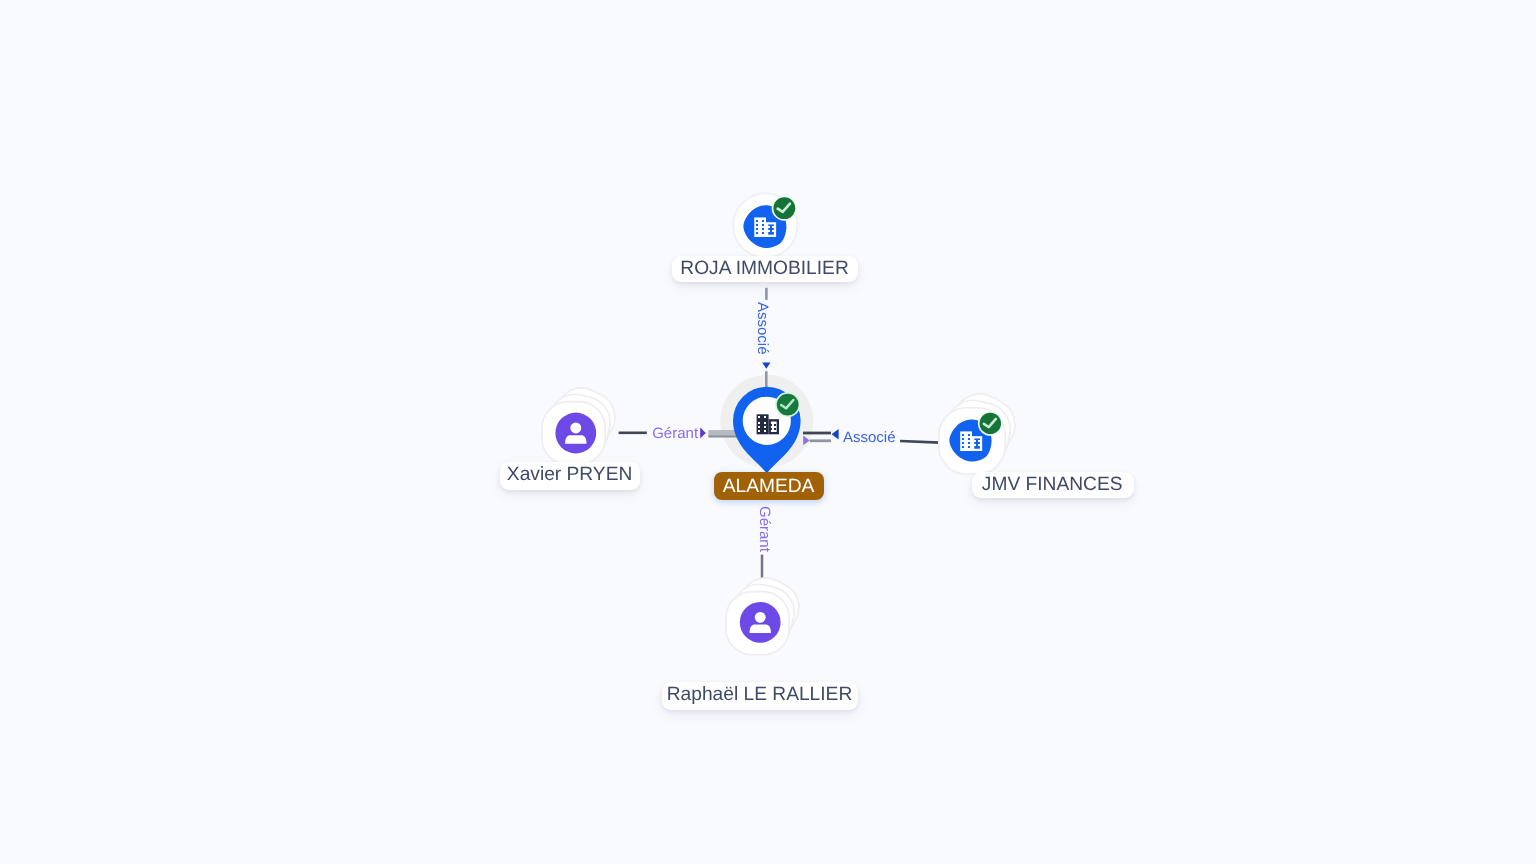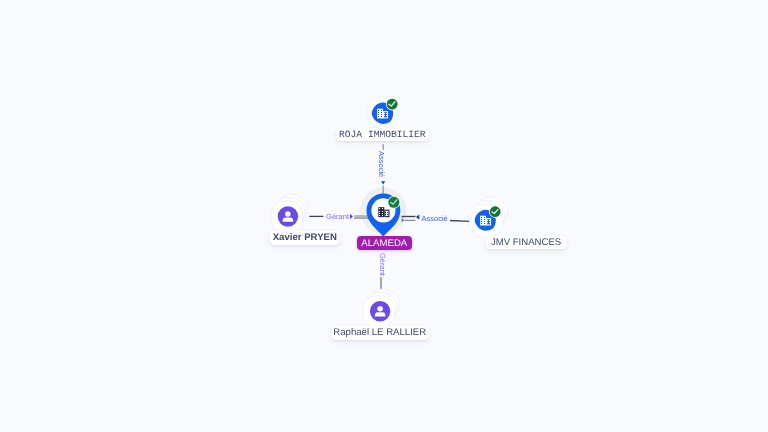--- a/index.html
+++ b/index.html
@@ -5,21 +5,21 @@
   html,body{margin:0;padding:0;}
   body{width:768px;height:432px;overflow:hidden;background:#f9fafe;
        font-family:"Liberation Sans",sans-serif;
        -webkit-font-smoothing:antialiased;text-rendering:geometricPrecision;}
   #stage{position:relative;width:768px;height:432px;background:#f9fafe;}
   svg.layer{position:absolute;left:0;top:0;width:768px;height:432px;overflow:visible;}
   .lbl{position:absolute;background:#ffffff;border-radius:4.5px;
        color:#3f4a69;font-size:9.6px;line-height:1;white-space:nowrap;
        box-shadow:0 1px 2px rgba(46,56,96,.10),0 3px 7px rgba(46,56,96,.055);
        display:flex;align-items:center;justify-content:center;}
-  .lbl-root{background:#a21caf;color:#ffffff;border-radius:4px;
+  .lbl-root{background:#a16207;color:#ffffff;border-radius:4px;
        box-shadow:0 1px 3px rgba(17,98,239,.28);}
   .elbl{position:absolute;font-size:7.5px;line-height:1;white-space:nowrap;
        background:#f9fafe;padding:0.5px 1px;}
 </style>
 </head>
 <body>
 
 <div id="stage">
 
   <svg class="layer" viewBox="0 0 768 432">
@@ -73,21 +73,21 @@
         <rect x="384.00" y="115.00" width="1.00" height="1.00" fill="#ffffff"></rect>
         <rect x="386.00" y="113.00" width="1.00" height="1.00" fill="#ffffff"></rect>
         <rect x="386.00" y="115.00" width="1.00" height="1.00" fill="#ffffff"></rect>
     </g>
     <g>
         <circle cx="392.15" cy="104.10" r="6.30" fill="#eef6f0"></circle>
         <circle cx="392.15" cy="104.10" r="5.45" fill="#167337"></circle>
         <path d="M388.88 104.32 L391.33 105.95 L394.98 101.81" fill="none" stroke="#c8ecd6" stroke-width="1.35" stroke-linecap="round" stroke-linejoin="round"></path>
     </g>
   </svg>
-  <div class="lbl" style="left:335.7px;top:127.6px;width:93.2px;height:13.7px;font-family:Liberation Mono, monospace;">ROJA IMMOBILIER</div>
+  <div class="lbl" style="left:335.7px;top:127.6px;width:93.2px;height:13.7px;">ROJA IMMOBILIER</div>
 
   <svg class="layer" viewBox="0 0 768 432">
     <path d="M400.30 210.30 C400.30 224.30 386.90 231.00 383.40 237.00 C379.90 231.00 366.50 224.30 366.50 210.30 A16.90 16.90 0 1 1 400.30 210.30 Z" fill="#1162ef"></path>
     <circle cx="383.4" cy="210.4" r="12.05" fill="#ffffff"></circle>
     <g>
         <rect x="378.30" y="207.15" width="6.00" height="10.00" fill="#222b45"></rect>
         <rect x="384.87" y="210.17" width="4.05" height="6.40" fill="#ffffff" stroke="#222b45" stroke-width="1.15"></rect>
         <rect x="379.00" y="208.00" width="1.00" height="1.00" fill="#ffffff"></rect>
         <rect x="379.00" y="211.00" width="1.00" height="1.00" fill="#ffffff"></rect>
         <rect x="379.00" y="213.00" width="1.00" height="1.00" fill="#ffffff"></rect>
@@ -118,21 +118,21 @@
       </g>
       <g>
         <rect x="271.00" y="200.80" width="31.60" height="31.60" rx="13.20" fill="#ffffff" stroke="#ededf2" stroke-width="0.8"></rect>
       </g>
     <g>
         <circle cx="287.90" cy="216.50" r="10.20" fill="#6d49e8"></circle>
         <circle cx="287.90" cy="213.97" r="2.73" fill="#ffffff"></circle>
         <path d="M282.54 221.85 C282.54 218.17 284.13 217.57 285.35 217.57 L290.45 217.57 C291.67 217.57 293.25 218.17 293.25 221.85 Z" fill="#ffffff"></path>
     </g>
   </svg>
-  <div class="lbl" style="left:270px;top:231.0px;width:69.6px;height:13.7px;font-weight:bold;">Xavier PRYEN</div>
+  <div class="lbl" style="left:250px;top:231.0px;width:69.6px;height:13.7px;">Xavier PRYEN</div>
 
   <svg class="layer" viewBox="0 0 768 432">
       <g>
         <rect x="475.40" y="197.90" width="31.20" height="31.20" rx="13.00" fill="#ffffff" stroke="#ededf2" stroke-width="0.8" transform="rotate(28 491.00 213.50)"></rect>
       </g>
       <g>
         <rect x="472.45" y="200.75" width="32.10" height="32.10" rx="13.40" fill="#ffffff" stroke="#ededf2" stroke-width="0.8" transform="rotate(14 488.50 216.80)"></rect>
       </g>
       <g>
         <rect x="469.40" y="203.90" width="33.20" height="33.20" rx="13.80" fill="#ffffff" stroke="#ededf2" stroke-width="0.8"></rect>
@@ -171,15 +171,15 @@
       </g>
       <g>
         <rect x="363.00" y="295.80" width="31.60" height="31.60" rx="13.20" fill="#ffffff" stroke="#ededf2" stroke-width="0.8"></rect>
       </g>
     <g>
         <circle cx="380.10" cy="311.20" r="10.20" fill="#6d49e8"></circle>
         <circle cx="380.10" cy="308.67" r="2.73" fill="#ffffff"></circle>
         <path d="M374.75 316.56 C374.75 312.87 376.33 312.27 377.55 312.27 L382.65 312.27 C383.87 312.27 385.46 312.87 385.46 316.56 Z" fill="#ffffff"></path>
     </g>
   </svg>
-  <div class="lbl" style="left:331px;top:326px;width:97.5px;height:13.5px;">Raphaël LE RALLIER</div>
+  <div class="lbl" style="left:331px;top:341px;width:97.5px;height:13.5px;">Raphaël LE RALLIER</div>
 
 </div>
 
 </body></html>

